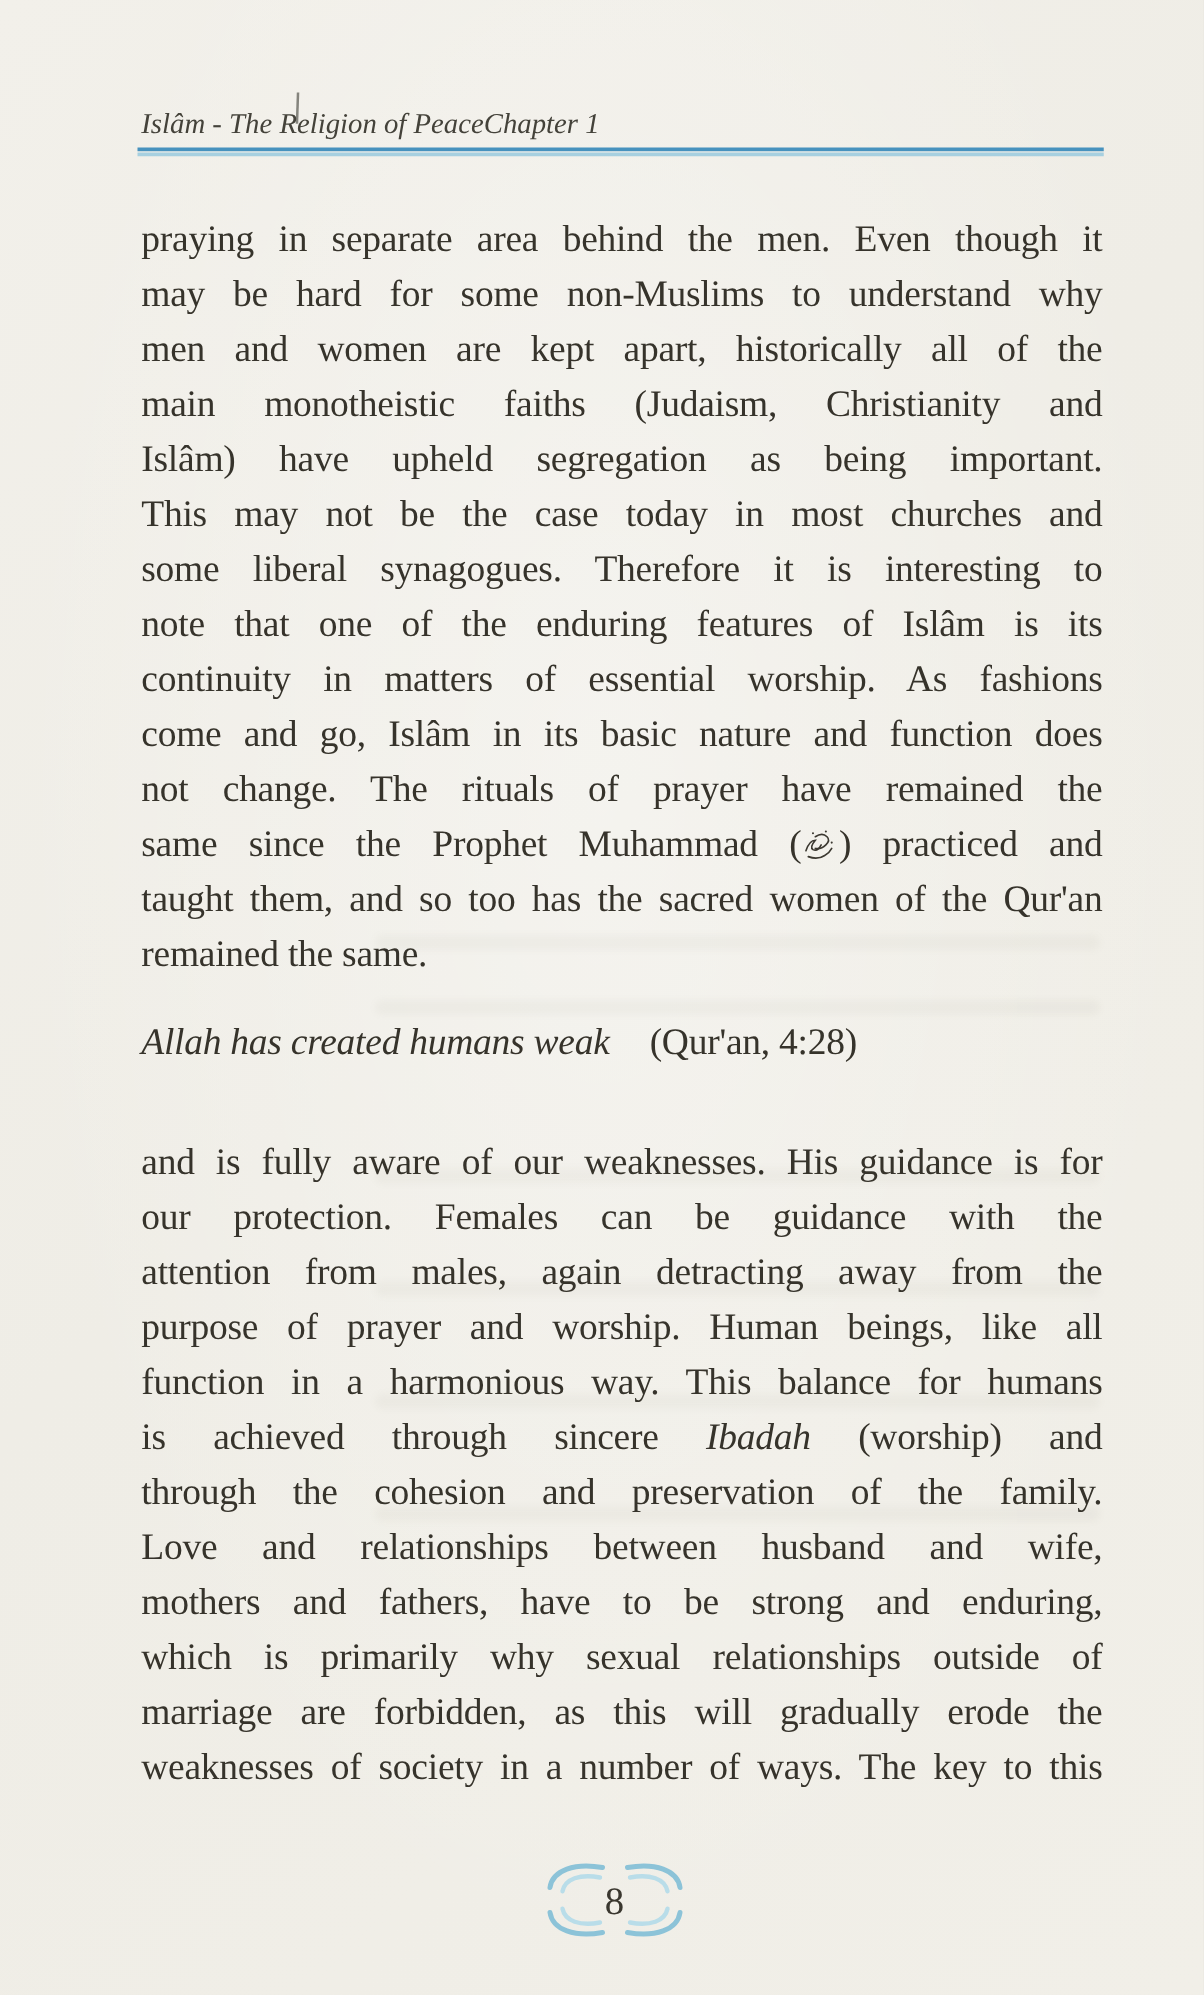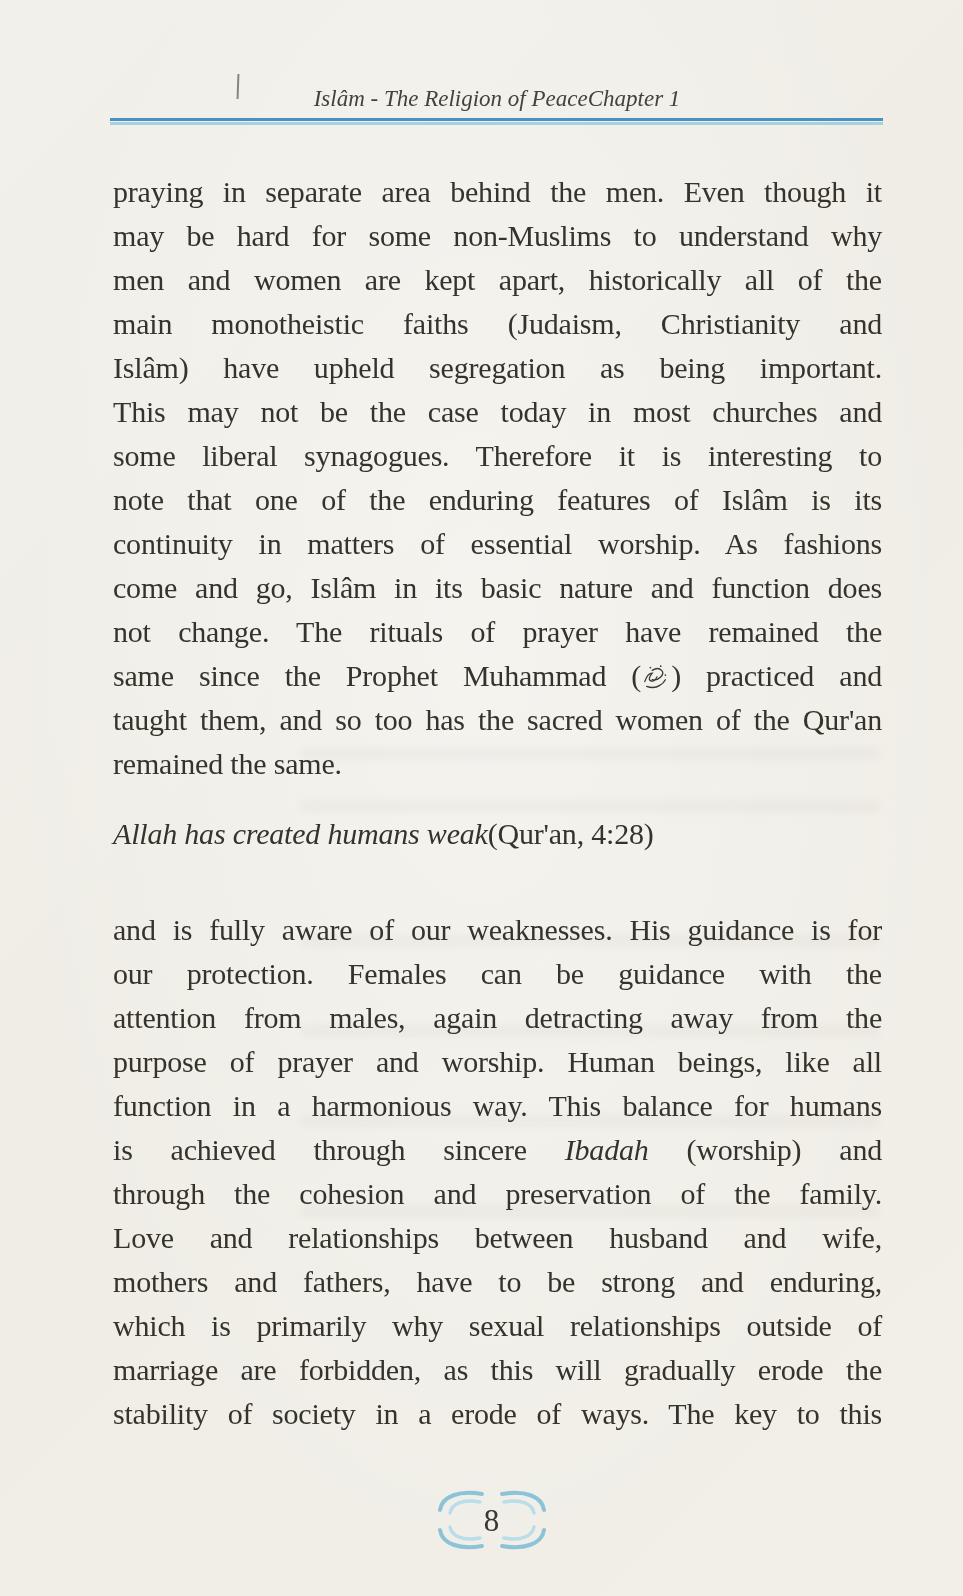--- a/index.html
+++ b/index.html
@@ -11,21 +11,21 @@
   .page {
     position:relative; width:963px; height:1596px; overflow:hidden;
     background:
       radial-gradient(ellipse at 50% 40%, rgba(255,255,255,.35), rgba(255,255,255,0) 70%),
       linear-gradient(135deg, #f2f0ea 0%, #efede6 45%, #f1efe8 100%);
     color:#38352d;
   }
   
   .running-head {
     position:absolute; left:113px; right:82px; top:86px;
-    display:flex; justify-content:center; align-items:baseline;
+    display:flex; justify-content:flex-start; align-items:baseline;
     font-style:italic; font-size:23px; color:#44423a;
   }
   .rule { position:absolute; left:110px; right:80px; top:118px; }
   .rule .r1 { height:3px; background:#4792be; }
   .rule .r2 { height:3px; background:#a7d0e0; margin-top:1px; }
   .scan-artifact {
     position:absolute; left:237px; top:74px; width:2px; height:25px;
     background:#4a4a42; opacity:.65; transform:rotate(2deg);
   }
   
@@ -35,21 +35,21 @@
     color:#36332b;
   }
   .para1 { top:170px; }
   .quoteblock { top:812px; }
   .para2 { top:872px;margin-top:36px; }
   .line { text-align:justify; }
   .line.j { text-align-last:justify; }
   .line.last { text-align:right; text-align-last:left; }
   .italic { font-style:italic; }
   .quote-text { font-style:italic; }
-  .quote-ref { font-style:normal; margin-left:0; }
+  .quote-ref { font-style:normal; margin-left:32px; }
   .pbuh {
     display:inline-block; width:30px; height:30px; vertical-align:-5px;
   }
   .pbuh svg { width:30px; height:30px; }
   
   .bleed {
     position:absolute; left:300px; width:580px; height:12px;
     background:#8a8772; opacity:.055; border-radius:6px; filter:blur(3px);
   }
   
@@ -118,21 +118,21 @@
     <div class="line j">our protection. Females can be guidance with the</div>
     <div class="line j">attention from males, again detracting away from the</div>
     <div class="line j">purpose of prayer and worship. Human beings, like all</div>
     <div class="line j">function in a harmonious way.  This balance for humans</div>
     <div class="line j"><span>is achieved through sincere </span><span class="italic">Ibadah</span><span> (worship) and</span></div>
     <div class="line j">through the cohesion and preservation of the family.</div>
     <div class="line j">Love and relationships between husband and wife,</div>
     <div class="line j">mothers and fathers, have to be strong and enduring,</div>
     <div class="line j">which is primarily why sexual relationships outside of</div>
     <div class="line j">marriage are forbidden, as this will gradually erode the</div>
-    <div class="line j">stability of society in a erode of ways. The key to this</div>
+    <div class="line j">weaknesses of society in a number of ways. The key to this</div>
   </div>
 
   <div class="pagenum-wrap">
     <svg viewBox="0 0 120 64" fill="none" stroke-linecap="round">
 
       <path d="M 50 6 C 28 2, 10 8, 8 22" stroke="#8cc3d8" stroke-width="4"></path>
       <path d="M 48 14 C 32 11, 20 15, 18 25" stroke="#b9dde9" stroke-width="3.5"></path>
       <path d="M 50 58 C 28 62, 10 56, 8 42" stroke="#8cc3d8" stroke-width="4"></path>
       <path d="M 48 50 C 32 53, 20 49, 18 39" stroke="#b9dde9" stroke-width="3.5"></path>
 

